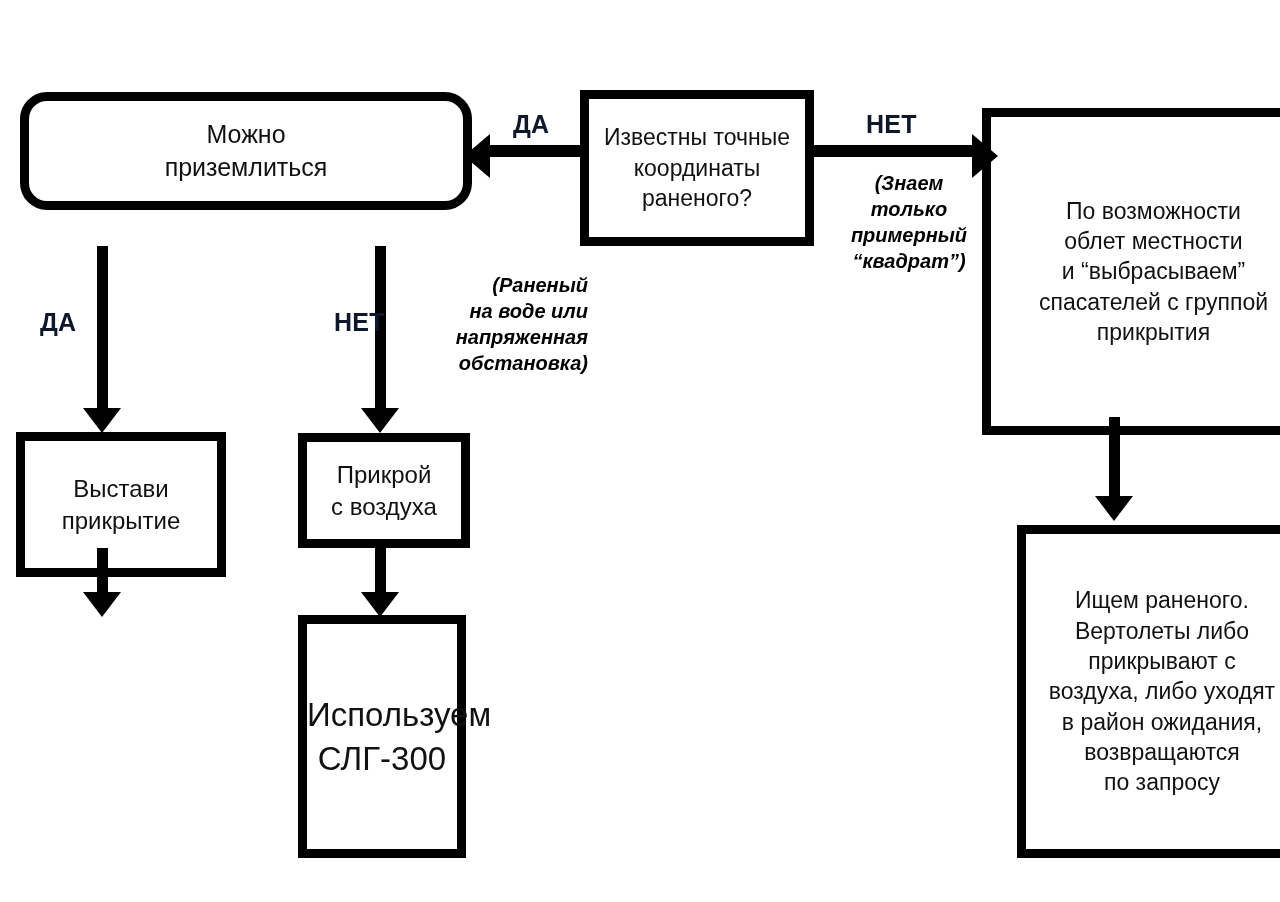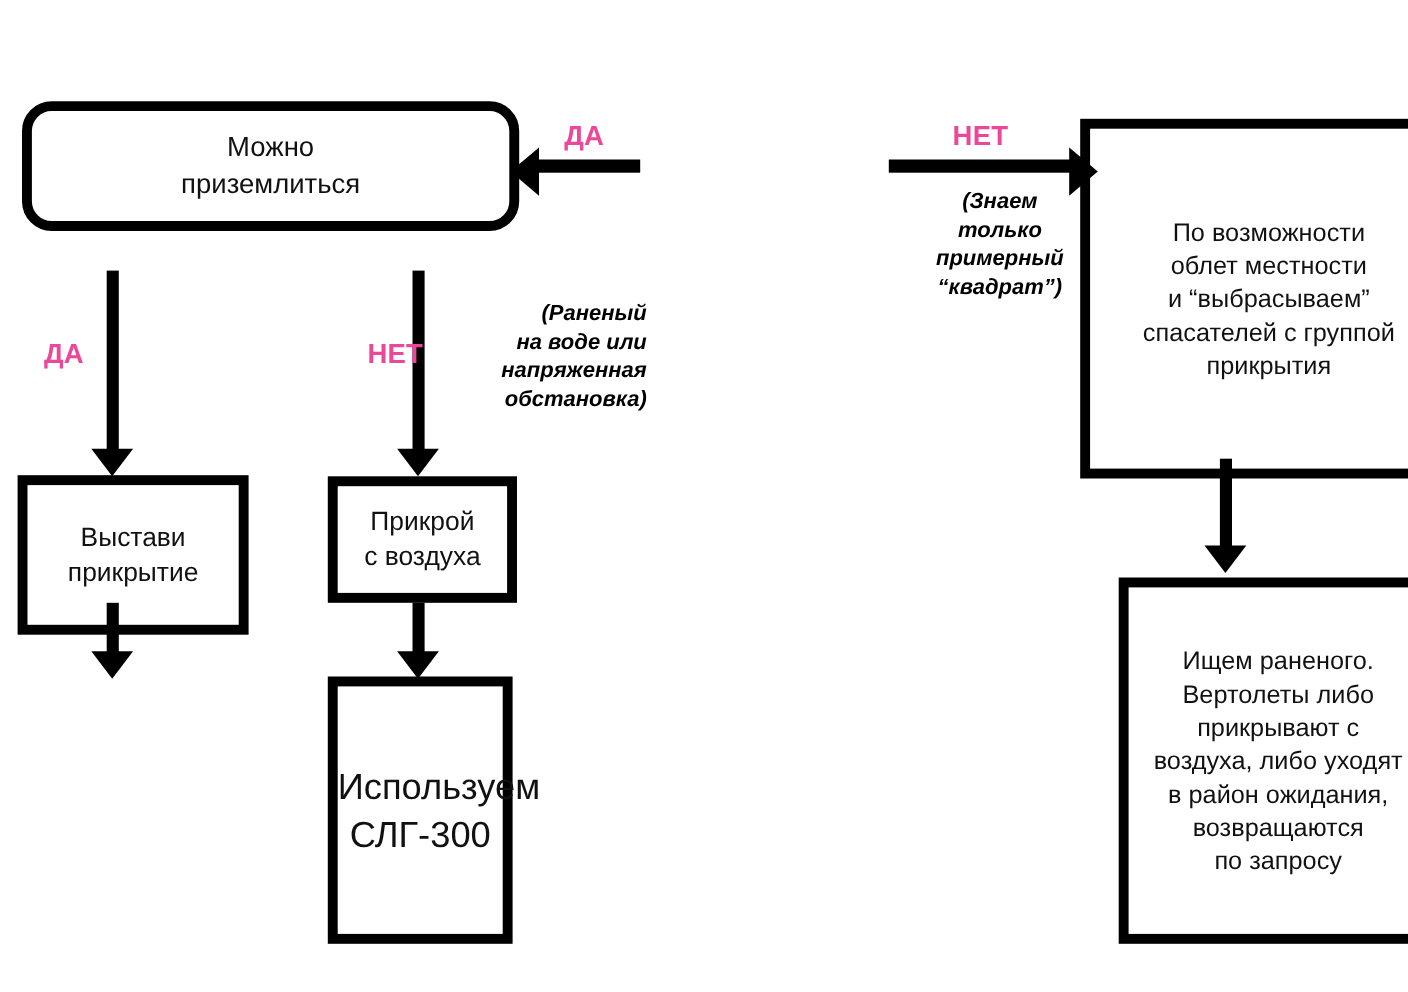--- a/index.html
+++ b/index.html
@@ -31,21 +31,21 @@
   }
   .node .txt {
     display: block;
     width: 100%;
     white-space: pre-line;
     padding: 0 6px;
   }
   .edge-label {
     position: absolute;
     font-weight: bold;
-    color: #ec4899;
+    color: #0f172a;
     white-space: nowrap;
     letter-spacing: 0.2px;
   }
   .note {
     position: absolute;
     font-style: italic;
     font-weight: bold;
     color: #000000;
     text-align: center;
     white-space: pre-line;
@@ -129,20 +129,25 @@
 </head>
 <body>
 
 <div id="canvas">
 
   <div class="node" id="node-can-land">
     <span class="txt">Можно
 приземлиться</span>
   </div>
 
+  <div class="node" id="node-question">
+    <span class="txt">Известны точные
+координаты
+раненого?</span>
+  </div>
 
   <div class="node" id="node-overfly">
     <span class="txt">По возможности
 облет местности
 и “выбрасываем”
 спасателей с группой
 прикрытия</span>
   </div>
 
   <div class="node" id="node-search">

